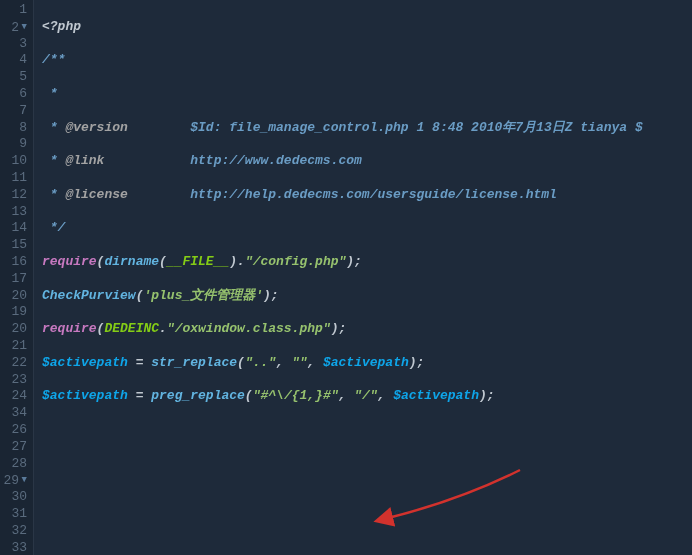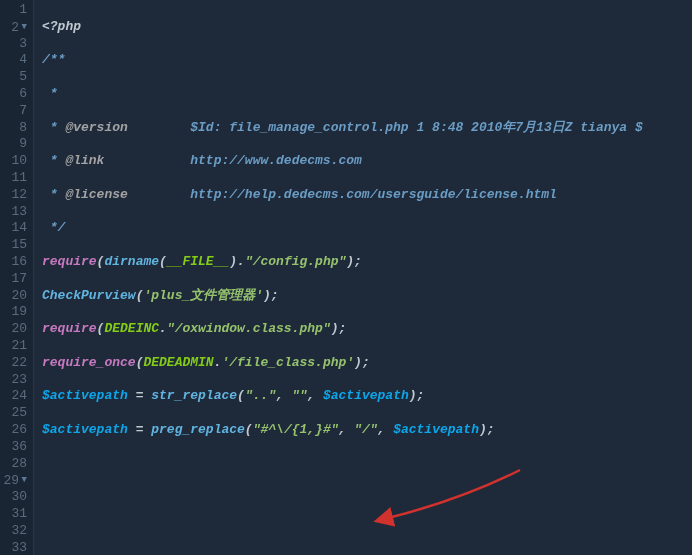--- a/index.html
+++ b/index.html
@@ -82,43 +82,42 @@
     <div class="ln"><span>15</span></div>
     <div class="ln"><span>16</span></div>
     <div class="ln"><span>17</span></div>
     <div class="ln"><span>20</span></div>
     <div class="ln"><span>19</span></div>
     <div class="ln"><span>20</span></div>
     <div class="ln"><span>21</span></div>
     <div class="ln"><span>22</span></div>
     <div class="ln"><span>23</span></div>
     <div class="ln"><span>24</span></div>
-    <div class="ln"><span>25</span></div>
+    <div class="ln"><span>34</span></div>
     <div class="ln"><span>26</span></div>
-    <div class="ln"><span>36</span></div>
+    <div class="ln"><span>27</span></div>
     <div class="ln"><span>28</span></div>
     <div class="ln"><span>29</span><span class="fold">▼</span></div>
     <div class="ln"><span>30</span></div>
     <div class="ln"><span>31</span></div>
     <div class="ln"><span>32</span></div>
     <div class="ln"><span>33</span></div>
   </div>
 
   <div class="code">
 <div class="line"><span class="tok-plain">&lt;?php</span></div>
 <div class="line"><span class="tok-doc">/**</span></div>
 <div class="line"><span class="tok-doc"> *</span></div>
 <div class="line"><span class="tok-doc"> * </span><span class="tok-tag">@version</span><span class="tok-doc">        $Id: file_manage_control.php 1 8:48 2010年7月13日Z tianya $</span></div>
 <div class="line"><span class="tok-doc"> * </span><span class="tok-tag">@link</span><span class="tok-doc">           http://www.dedecms.com</span></div>
 <div class="line"><span class="tok-doc"> * </span><span class="tok-tag">@license</span><span class="tok-doc">        http://help.dedecms.com/usersguide/license.html</span></div>
 <div class="line"><span class="tok-doc"> */</span></div>
 <div class="line"><span class="tok-kw">require</span><span class="tok-plain">(</span><span class="tok-fn">dirname</span><span class="tok-plain">(</span><span class="tok-const">__FILE__</span><span class="tok-plain">).</span><span class="tok-str">"/config.php"</span><span class="tok-plain">);</span></div>
 <div class="line"><span class="tok-fn">CheckPurview</span><span class="tok-plain">(</span><span class="tok-str">'plus_文件管理器'</span><span class="tok-plain">);</span></div>
 <div class="line"><span class="tok-kw">require</span><span class="tok-plain">(</span><span class="tok-const">DEDEINC</span><span class="tok-plain">.</span><span class="tok-str">"/oxwindow.class.php"</span><span class="tok-plain">);</span></div>
-<div class="line"><span class="tok-kw">require_once</span><span class="tok-plain">(</span><span class="tok-const">DEDEADMIN</span><span class="tok-plain">.</span><span class="tok-str">'/file_class.php'</span><span class="tok-plain">);</span></div>
 <div class="line"><span class="tok-var">$activepath</span><span class="tok-plain"> = </span><span class="tok-fn">str_replace</span><span class="tok-plain">(</span><span class="tok-str">".."</span><span class="tok-plain">, </span><span class="tok-str">""</span><span class="tok-plain">, </span><span class="tok-var">$activepath</span><span class="tok-plain">);</span></div>
 <div class="line"><span class="tok-var">$activepath</span><span class="tok-plain"> = </span><span class="tok-fn">preg_replace</span><span class="tok-plain">(</span><span class="tok-str">"#^\/{1,}#"</span><span class="tok-plain">, </span><span class="tok-str">"/"</span><span class="tok-plain">, </span><span class="tok-var">$activepath</span><span class="tok-plain">);</span></div>
 
 
 
 
 
 
 
 

